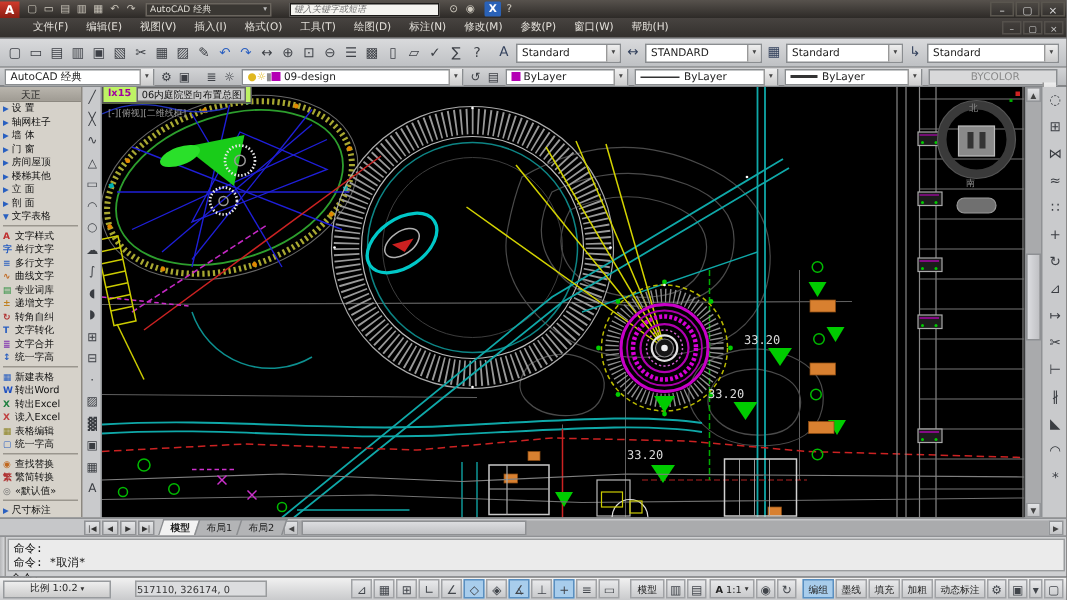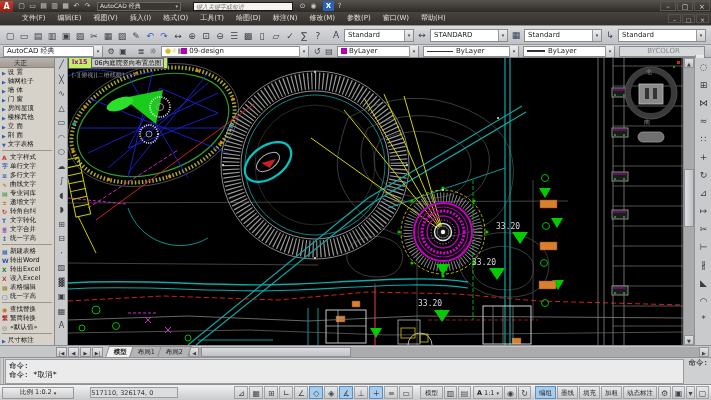--- a/index.html
+++ b/index.html
@@ -105,21 +105,21 @@
   .hscroll .sarr { width:10px; height:10px; font-size:5px; line-height:10px; text-align:center;
     color:#444; background:linear-gradient(#e2e3e5,#c2c3c5); border:1px solid #939598; }
   .htrack { flex:1; position:relative; height:10px; background:#aaabad; }
   .hthumb { position:absolute; left:2px; top:0; width:150px; height:10px;
     background:linear-gradient(#dcdde0,#c0c1c4); border:1px solid #8e9093; }
 
   
   .cmd { position:absolute; left:0; top:357px; width:711px; height:27px;
     background:#cfd0d2; border-top:1px solid #909295; display:flex; }
   .cmd-grip { width:4px; background:linear-gradient(90deg,#b5b6b8,#d8d9db); border-right:1px solid #999; }
-  .cmd-body { flex:1; display:flex; flex-direction:row; }
+  .cmd-body { flex:1; display:flex; flex-direction:column; }
   .cmd-hist { flex:1; background:#ebebeb; border:1px solid #9a9c9e; margin:1px 1px 0 1px;
     font-family:"DejaVu Sans Mono","Liberation Mono",monospace; font-size:7.5px; color:#111;
     padding:1px 3px; line-height:9px; }
   .cmd-prompt { height:10px; font-family:"DejaVu Sans Mono","Liberation Mono",monospace;
     font-size:7.5px; color:#111; padding:0 3px; line-height:10px; }
 
   
   .statusbar { position:absolute; left:0; top:384px; width:711px; height:16px;
     background:linear-gradient(#f2f2f2,#c9cacc); border-top:1px solid #8f9194;
     display:flex; align-items:center; font-size:6.5px; color:#222; }

